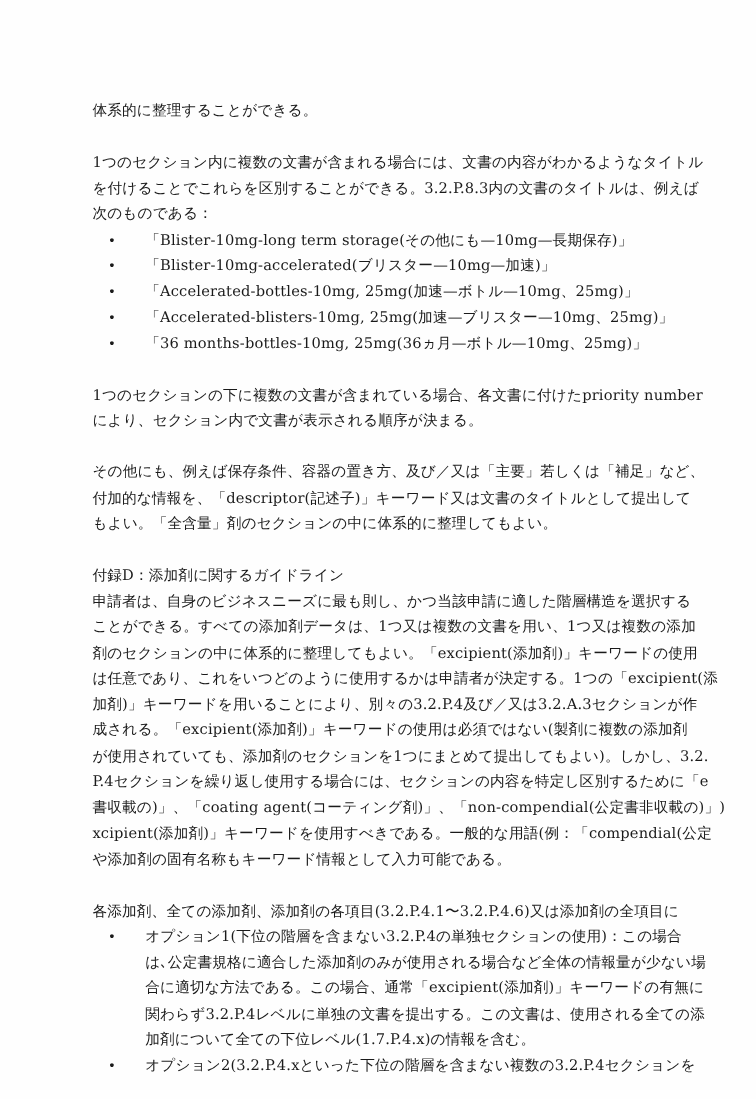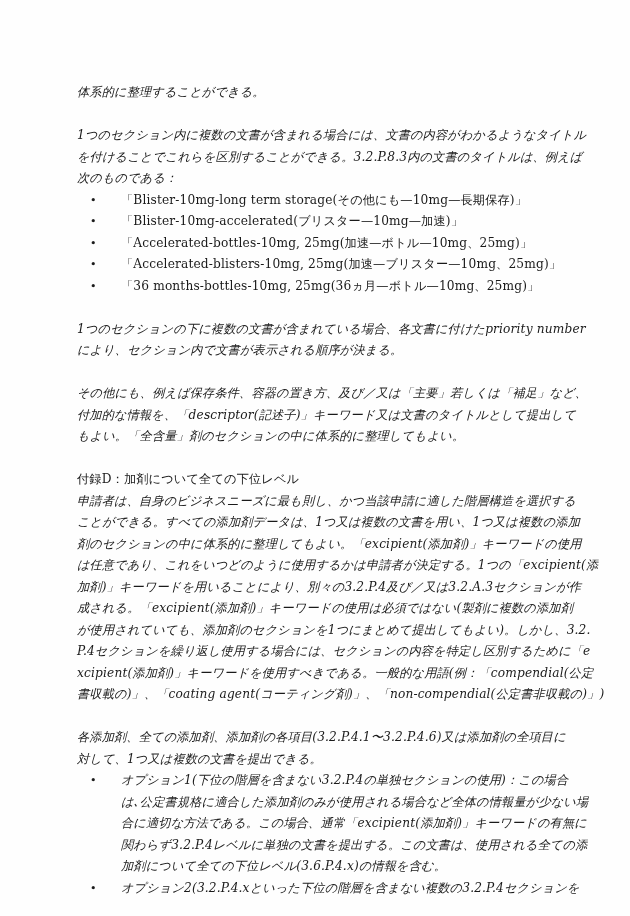--- a/index.html
+++ b/index.html
@@ -21,21 +21,21 @@
       top: 82px;
       width: 490px;
       font-size: 12.2px;
       line-height: 21.5px;
       letter-spacing: 0.15px;
     }
     .para {
       margin: 0;
       white-space: nowrap;
     }
-    .line { display: block; font-style: italic; }
+    .line { display: block; }
     .gap { height: 21.5px; }
     ul.bullets {
       list-style: none;
       margin: 0;
       padding: 0;
     }
     ul.bullets li {
       position: relative;
       padding-left: 44px;
       white-space: nowrap;
@@ -95,48 +95,48 @@
   </p>
   <div class="gap"></div>
 
   <p class="para">
     <span class="line">その他にも、例えば保存条件、容器の置き方、及び／又は「主要」若しくは「補足」など、</span>
     <span class="line">付加的な情報を、「descriptor(記述子)」キーワード又は文書のタイトルとして提出して</span>
     <span class="line">もよい。「全含量」剤のセクションの中に体系的に整理してもよい。</span>
   </p>
   <div class="gap"></div>
 
-  <p class="para heading">付録D：加剤について全ての下位レベル</p>
+  <p class="para heading">付録D：添加剤に関するガイドライン</p>
   <p class="para">
     <span class="line">申請者は、自身のビジネスニーズに最も則し、かつ当該申請に適した階層構造を選択する</span>
     <span class="line">ことができる。すべての添加剤データは、1つ又は複数の文書を用い、1つ又は複数の添加</span>
     <span class="line">剤のセクションの中に体系的に整理してもよい。「excipient(添加剤)」キーワードの使用</span>
     <span class="line">は任意であり、これをいつどのように使用するかは申請者が決定する。1つの「excipient(添</span>
     <span class="line">加剤)」キーワードを用いることにより、別々の3.2.P.4及び／又は3.2.A.3セクションが作</span>
     <span class="line">成される。「excipient(添加剤)」キーワードの使用は必須ではない(製剤に複数の添加剤</span>
     <span class="line">が使用されていても、添加剤のセクションを1つにまとめて提出してもよい)。しかし、3.2.</span>
     <span class="line">P.4セクションを繰り返し使用する場合には、セクションの内容を特定し区別するために「e</span>
+    <span class="line">書収載の)」、「coating agent(コーティング剤)」、「non-compendial(公定書非収載の)」)</span>
     <span class="line">xcipient(添加剤)」キーワードを使用すべきである。一般的な用語(例：「compendial(公定</span>
-    <span class="line">書収載の)」、「coating agent(コーティング剤)」、「non-compendial(公定書非収載の)」)</span>
+    <span class="line">や添加剤の固有名称もキーワード情報として入力可能である。</span>
   </p>
   <div class="gap"></div>
 
   <p class="para">
     <span class="line">各添加剤、全ての添加剤、添加剤の各項目(3.2.P.4.1〜3.2.P.4.6)又は添加剤の全項目に</span>
-    <span class="line">対して、1つ又は複数の文書を提出できる。</span>
   </p>
 
   <ul class="bullets options">
     <li>
       <span class="bullet">•</span>
       <span class="line">オプション1(下位の階層を含まない3.2.P.4の単独セクションの使用)：この場合</span>
       <span class="line">は､公定書規格に適合した添加剤のみが使用される場合など全体の情報量が少ない場</span>
       <span class="line">合に適切な方法である。この場合、通常「excipient(添加剤)」キーワードの有無に</span>
       <span class="line">関わらず3.2.P.4レベルに単独の文書を提出する。この文書は、使用される全ての添</span>
-      <span class="line">加剤について全ての下位レベル(3.6.P.4.x)の情報を含む。</span>
+      <span class="line">加剤について全ての下位レベル(1.7.P.4.x)の情報を含む。</span>
     </li>
     <li>
       <span class="bullet">•</span>
       <span class="line">オプション2(3.2.P.4.xといった下位の階層を含まない複数の3.2.P.4セクションを</span>
 
     </li>
   </ul>
 
 </div>
 

